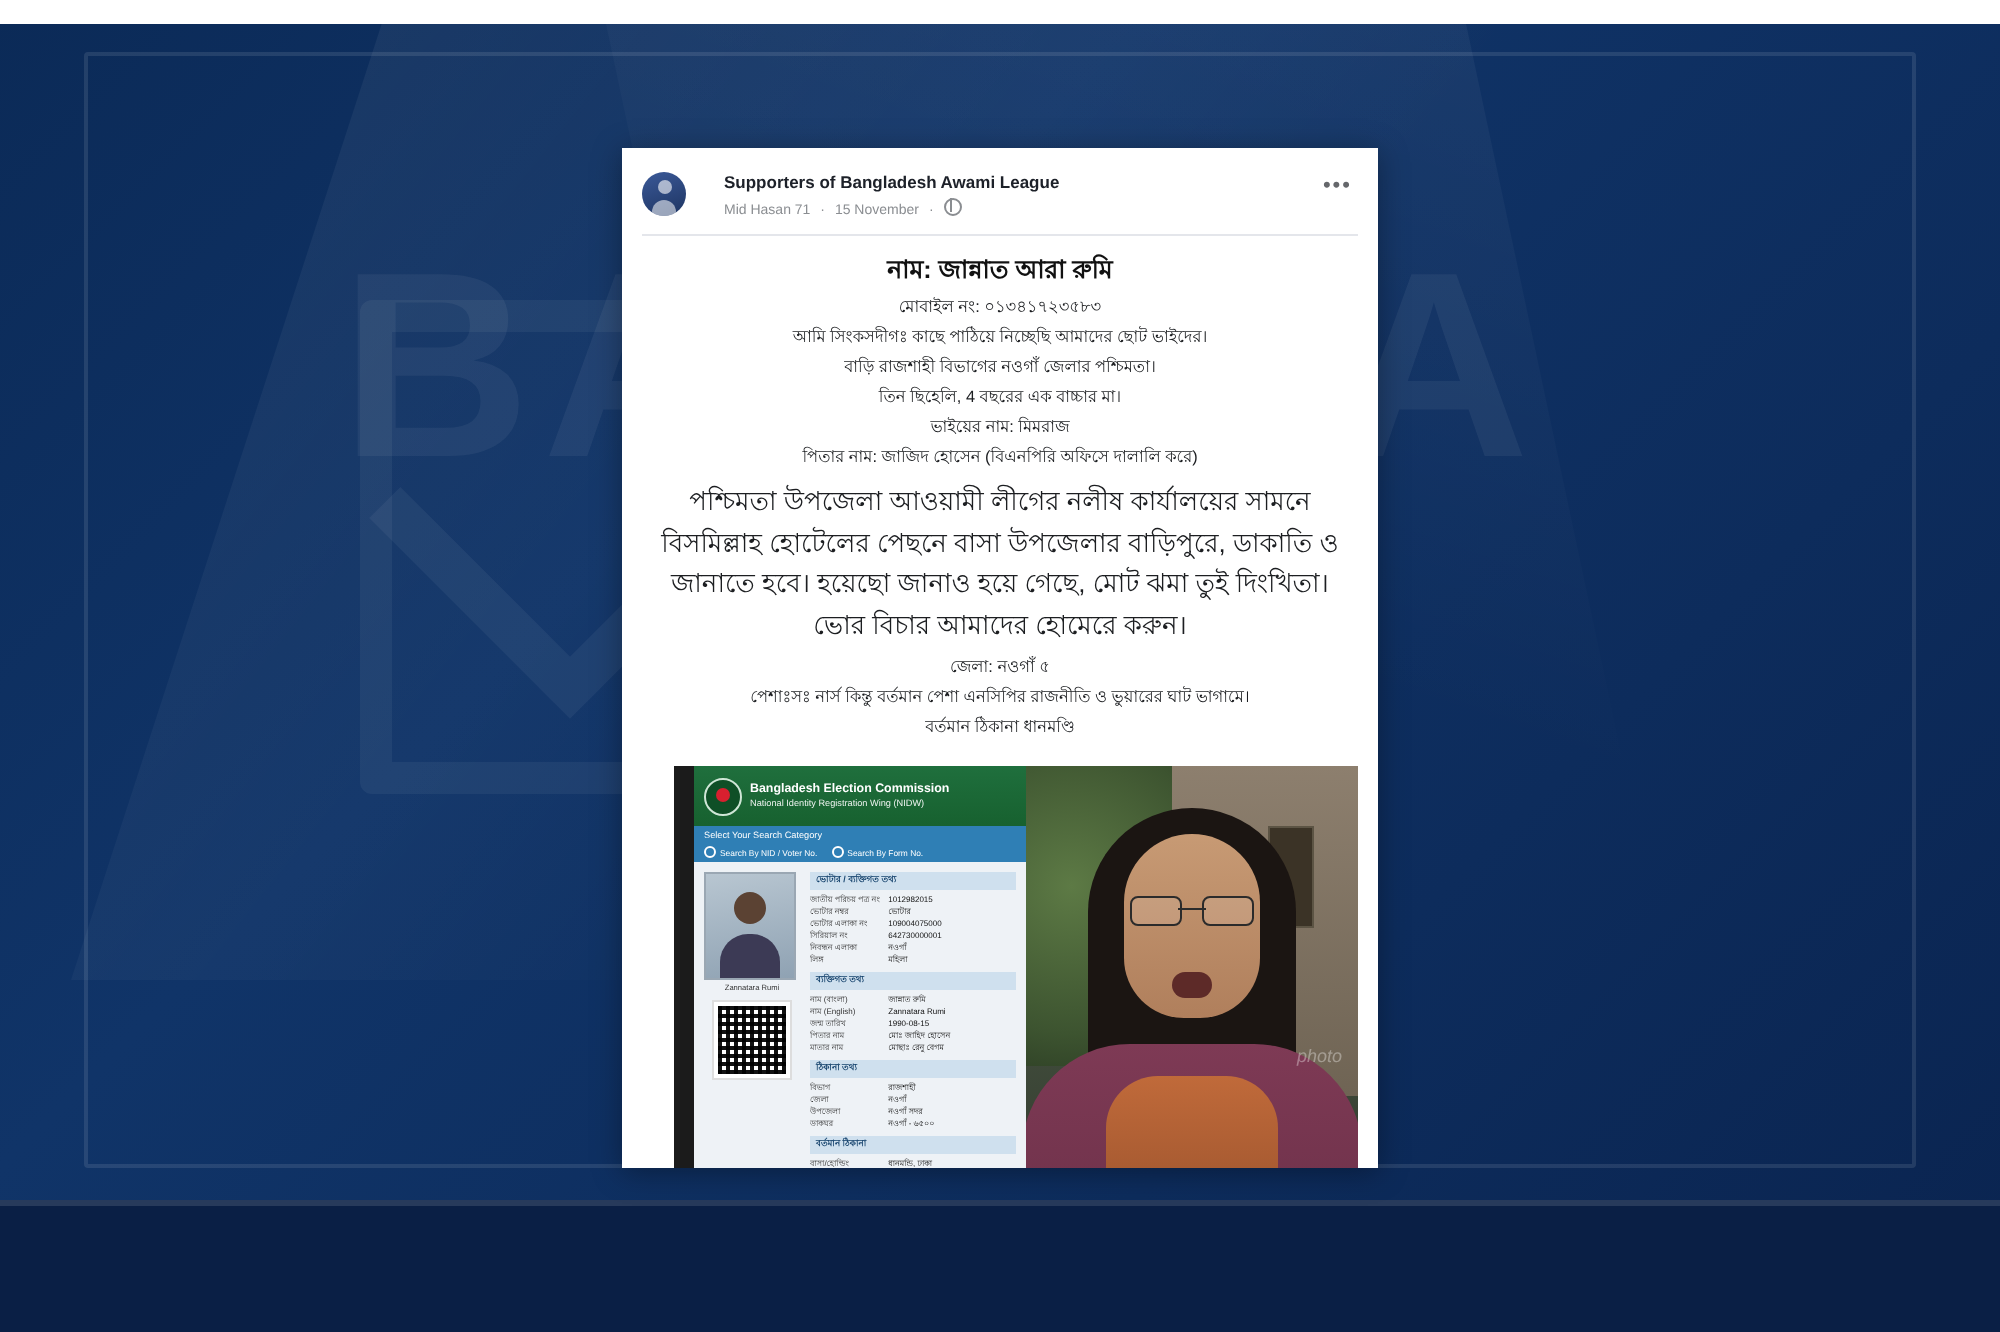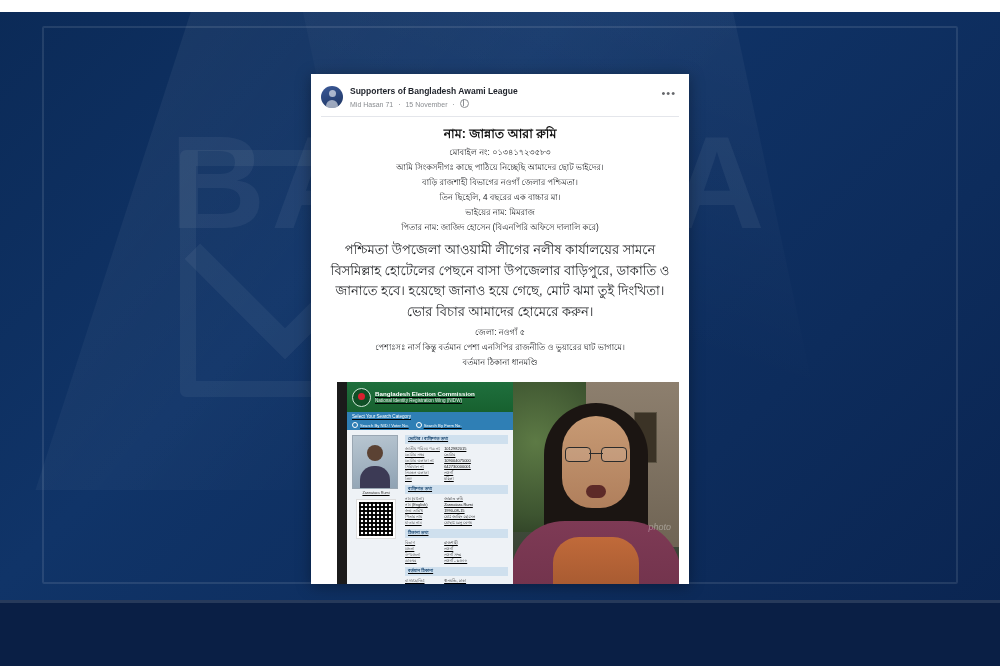--- a/index.html
+++ b/index.html
@@ -118,20 +118,21 @@
     height: 510px;
     background: #ffffff;
     box-shadow: 0 2px 14px rgba(0,0,0,0.35);
     overflow: hidden;
   }
 
   .post-header {
     display: flex;
     align-items: flex-start;
     padding: 12px 10px 4px 10px;
+    gap: 12px;
   }
   .avatar {
     width: 22px;
     height: 22px;
     border-radius: 50%;
     background: linear-gradient(160deg, #3b5998, #1d3461);
     flex: 0 0 auto;
     position: relative;
     overflow: hidden;
   }
@@ -232,21 +233,20 @@
   }
 
   
   .post-image {
     position: relative;
     margin: 4px 10px 0 26px;
     height: 258px;
     background: #2b2b2b;
     overflow: hidden;
     display: flex;
-    text-decoration: underline;
   }
   .img-left-bar {
     width: 10px;
     background: #1b1b1b;
     flex: 0 0 auto;
   }
   .nid-pane {
     position: relative;
     flex: 0 0 166px;
     background: #eef2f6;

